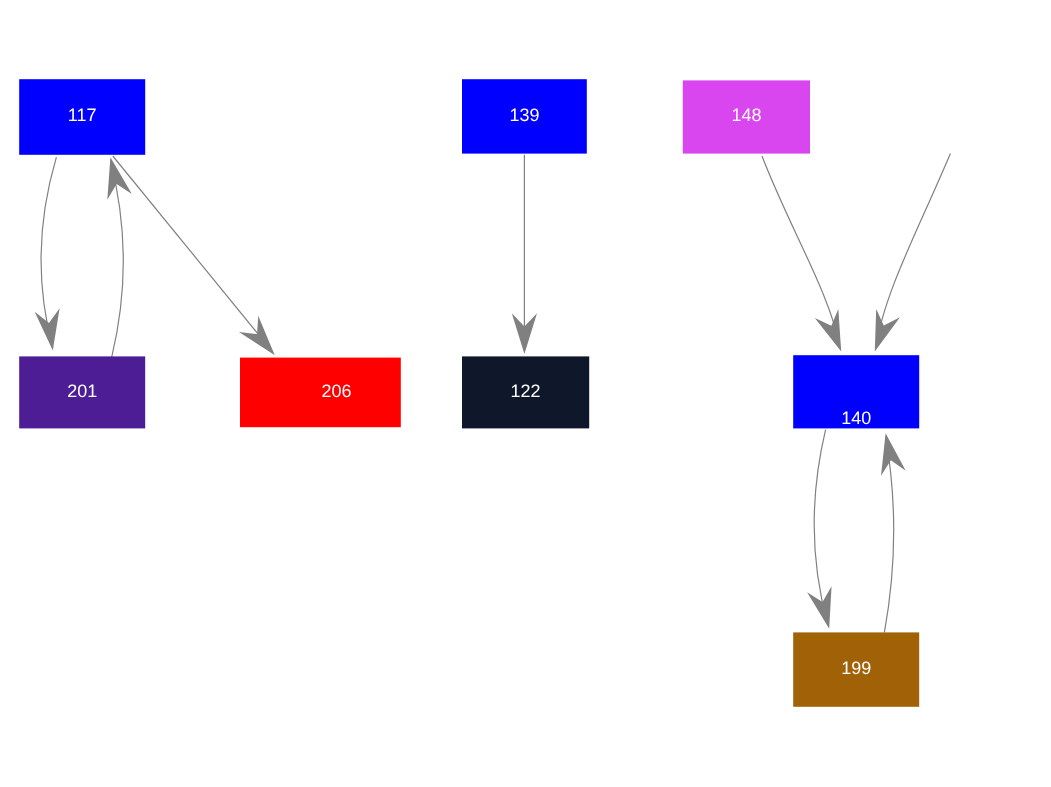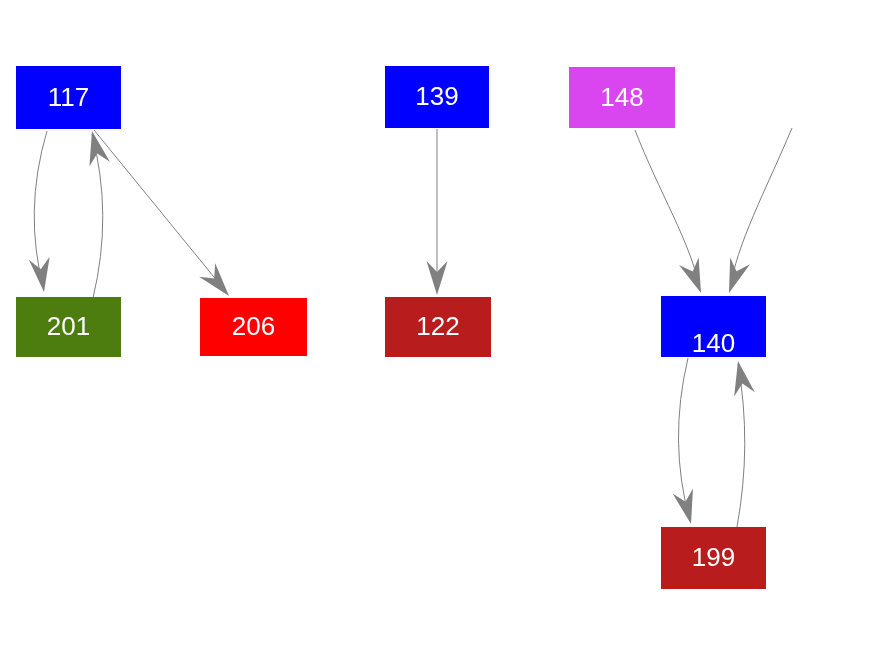--- a/index.html
+++ b/index.html
@@ -29,21 +29,21 @@
     height: 100%;
     z-index: 2;
     pointer-events: none;
   }
   .node {
     position: absolute;
     display: flex;
     align-items: center;
     justify-content: center;
     color: #ffffff;
-    font-size: 26px;
+    font-size: 15px;
     line-height: 1;
   }
   .node span {
     position: relative;
     top: -1px;
   }
 </style>
 </head>
 <body>
 
@@ -63,35 +63,35 @@
       <polygon points="0,0 -10.5,-34 0,-23 10.5,-34" transform="translate(729,293) rotate(19)" fill="#808080"></polygon>
       <path d="M 688,358 Q 668,442 690,521" fill="none" stroke="#808080" stroke-width="1"></path>
       <polygon points="0,0 -10.5,-34 0,-23 10.5,-34" transform="translate(691,524) rotate(-14)" fill="#808080"></polygon>
       <path d="M 737,527 Q 752,444 738,364" fill="none" stroke="#808080" stroke-width="1"></path>
       <polygon points="0,0 -10.5,-34 0,-23 10.5,-34" transform="translate(738,361) rotate(169)" fill="#808080"></polygon>
     </svg>
   <div class="nodes-layer">
       <div class="node" style="left: 16px; top: 66px; width: 105px; height: 63px; background: rgb(0, 0, 255); color: rgb(255, 255, 255);">
         <span>117</span>
       </div>
-      <div class="node" style="left: 16px; top: 297px; width: 105px; height: 60px; background: #4d7c0f; color: rgb(255, 255, 255); text-align: right;">
+      <div class="node" style="left: 16px; top: 297px; width: 105px; height: 60px; background: #4c1d95; color: rgb(255, 255, 255); text-align: right;">
         <span>201</span>
       </div>
-      <div class="node" style="left: 200px; top: 298px; width: 107px; height: 58px; background: rgb(255, 0, 0); color: rgb(255, 255, 255);">
+      <div class="node" style="left: 200px; top: 298px; width: 107px; height: 58px; background: rgb(255, 0, 0); color: rgb(255, 255, 255); padding-left: 27px;">
         <span>206</span>
       </div>
       <div class="node" style="left: 385px; top: 66px; width: 104px; height: 62px; background: rgb(0, 0, 255); color: rgb(255, 255, 255);">
         <span>139</span>
       </div>
-      <div class="node" style="left: 385px; top: 297px; width: 106px; height: 60px; background: #b91c1c; color: rgb(255, 255, 255);">
+      <div class="node" style="left: 385px; top: 297px; width: 106px; height: 60px; background: #0f172a; color: rgb(255, 255, 255);">
         <span>122</span>
       </div>
       <div class="node" style="left: 569px; top: 67px; width: 106px; height: 61px; background: #d946ef; color: rgb(255, 255, 255);">
         <span>148</span>
       </div>
       <div class="node" style="left: 661px; top: 296px; width: 105px; height: 61px; background: rgb(0, 0, 255); color: rgb(255, 255, 255); align-items: flex-end;">
         <span>140</span>
       </div>
-      <div class="node" style="left: 661px; top: 527px; width: 105px; height: 62px; background: #b91c1c; color: rgb(255, 255, 255);">
+      <div class="node" style="left: 661px; top: 527px; width: 105px; height: 62px; background: #a16207; color: rgb(255, 255, 255);">
         <span>199</span>
       </div>
     </div>
 </div>
 
 </body></html>

